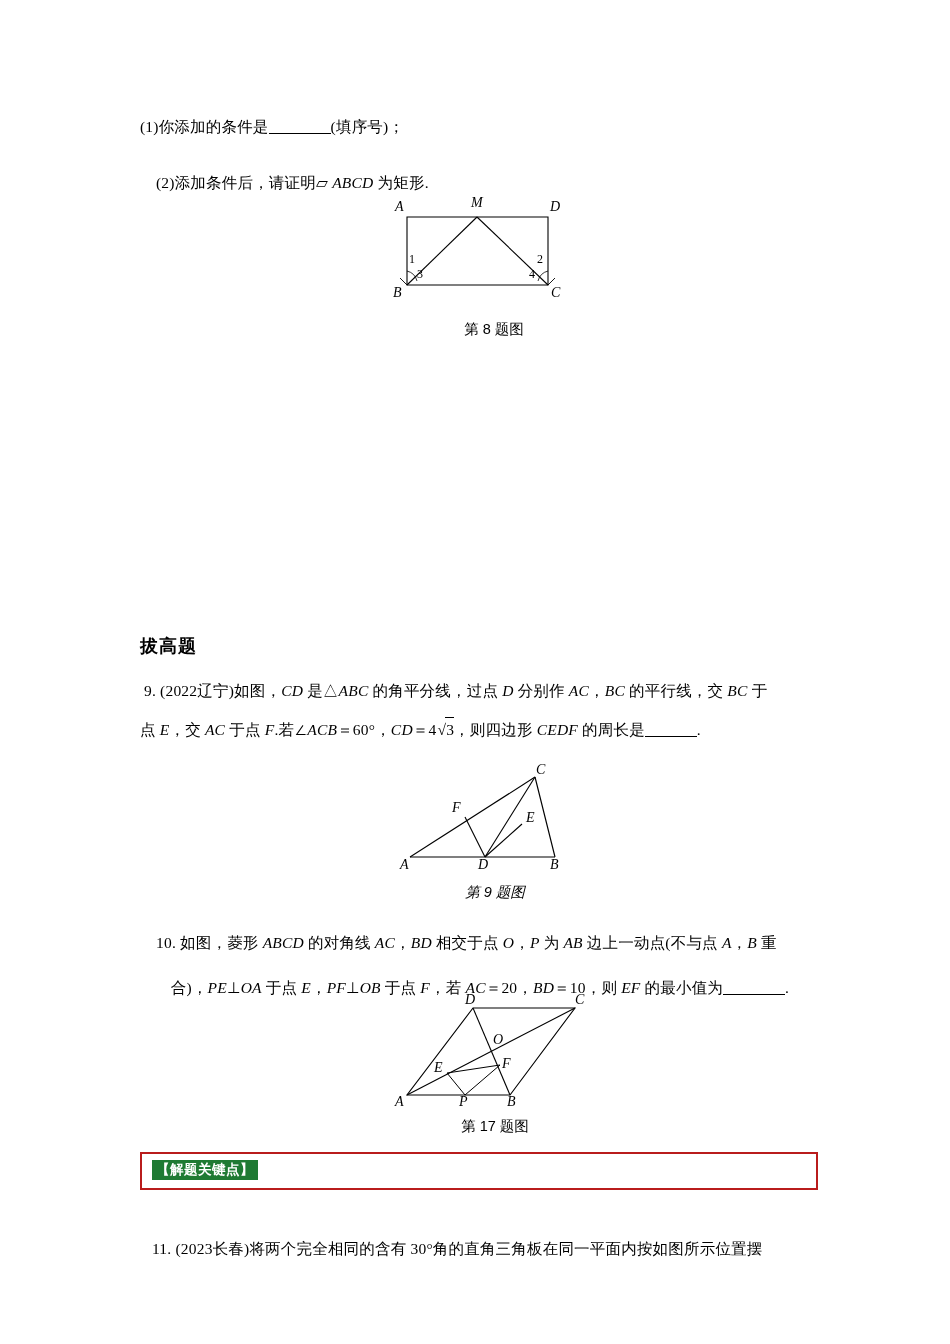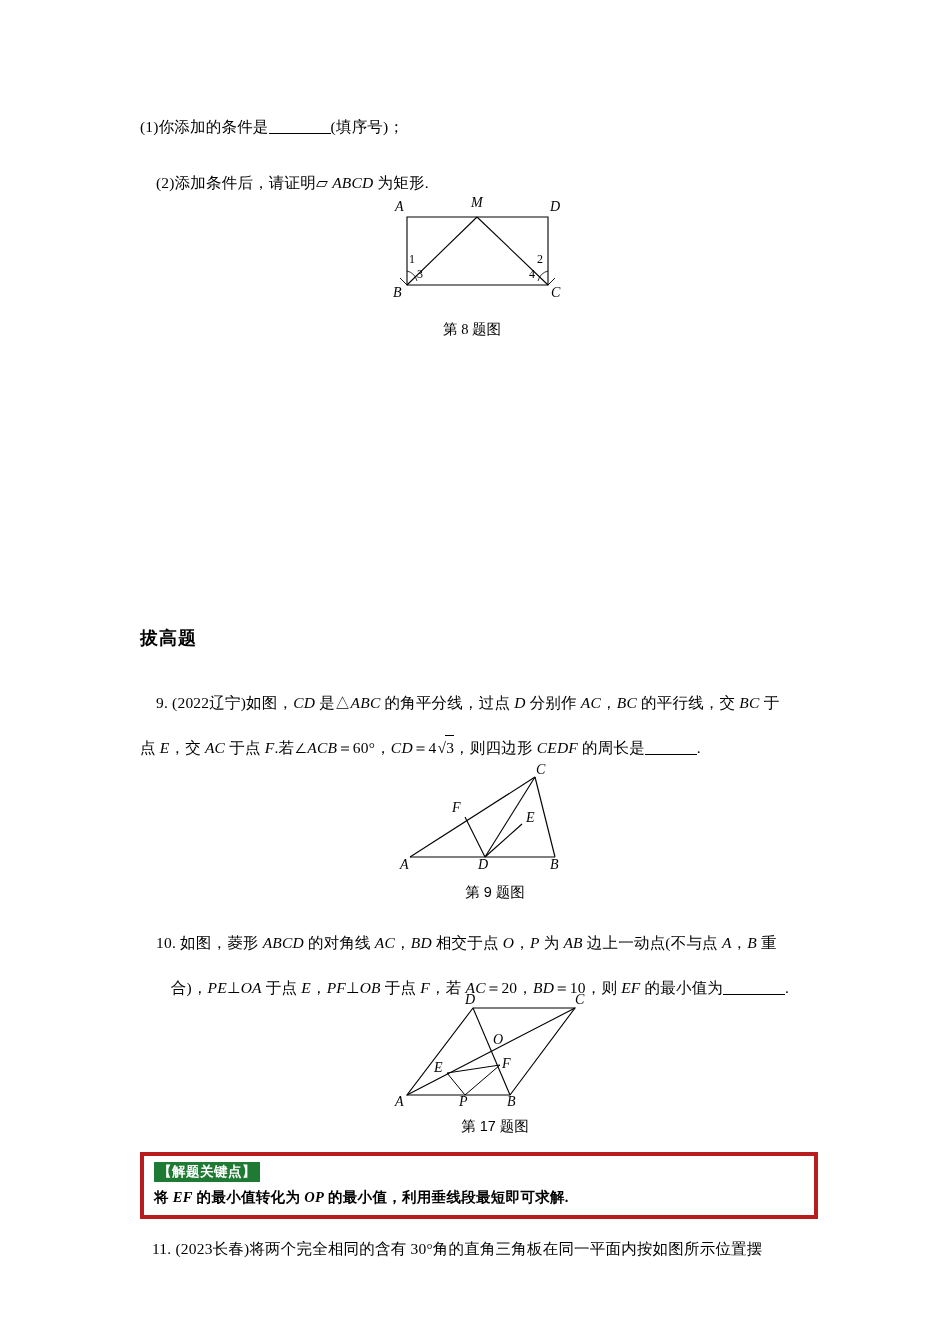--- a/index.html
+++ b/index.html
@@ -52,23 +52,24 @@
   .fig-caption {
     text-align: center;
     font-size: 14.5px;
     font-family: "Liberation Sans", sans-serif;
   }
   .section-title {
     font-size: 18px;
     font-weight: bold;
     font-family: "Liberation Sans", sans-serif;
     letter-spacing: 1px;
+    margin-top: 8px;
   }
   .keybox {
-    border: 4px solid #b91c1c;
+    border: 2px solid #b91c1c;
     width: 678px;
     box-sizing: border-box;
     padding: 6px 24px 8px 10px;
   }
   .keybox-tag {
     display: inline-block;
     background: #1f7a33;
     color: #fff;
     font-size: 13.5px;
     font-weight: bold;
@@ -146,26 +147,26 @@
       <span class="lbl" style="position:absolute; left:86px; top:0px;">M</span>
       <span class="lbl" style="position:absolute; left:165px; top:4px;">D</span>
       <span class="lbl" style="position:absolute; left:8px; top:90px;">B</span>
       <span class="lbl" style="position:absolute; left:166px; top:90px;">C</span>
       <span class="num" style="position:absolute; left:24px; top:57px;">1</span>
       <span class="num" style="position:absolute; left:32px; top:72px;">3</span>
       <span class="num" style="position:absolute; left:152px; top:57px;">2</span>
       <span class="num" style="position:absolute; left:144px; top:72px;">4</span>
     </div>
 
-    <div class="fig-caption" style="position:absolute; left:232px; top:320px; width:200px;font-family:Liberation Serif, serif;">第 8 题图</div>
+    <div class="fig-caption" style="position:absolute; left:254px; top:320px; width:200px;">第 8 题图</div>
 
     <div class="section-title" style="position:absolute; left:0; top:626px;">拔高题</div>
 
     <div style="position:absolute; left:0; top:672px; width:680px;">
-      <p class="para" style="margin:16px;">
+      <p class="para" style="margin:4px;">
         <span>9. (2022</span><span style="font-family:'Liberation Sans',sans-serif;">辽宁</span><span>)如图，</span><span class="it">CD</span><span> 是△</span><span class="it">ABC</span><span> 的角平分线，过点 </span><span class="it">D</span><span> 分别作 </span><span class="it">AC</span><span>，</span><span class="it">BC</span><span> 的平行线，交 </span><span class="it">BC</span><span> 于</span>
       </p>
       <p class="para" style="margin:10px 0 0 0;">
         <span>点 </span><span class="it">E</span><span>，交 </span><span class="it">AC</span><span> 于点 </span><span class="it">F</span><span>.若∠</span><span class="it">ACB</span><span>＝60°，</span><span class="it">CD</span><span>＝4</span><span class="sqrt-box"><span class="sqrt-sym">√</span><span class="sqrt-bar" style="width:9px;"></span><span>3</span></span><span>，则四边形 </span><span class="it">CEDF</span><span> 的周长是</span><span class="blank-m"></span><span>.</span>
       </p>
     </div>
 
     <div class="fig" style="position:absolute; left:250px; top:762px;">
       <svg width="210" height="110" viewBox="0 0 210 110">
 
@@ -177,21 +178,21 @@
         <line x1="95" y1="95" x2="132" y2="62" stroke="#000" stroke-width="1.1"></line>
       </svg>
       <span class="lbl" style="position:absolute; left:146px; top:0px;">C</span>
       <span class="lbl" style="position:absolute; left:62px; top:38px;">F</span>
       <span class="lbl" style="position:absolute; left:136px; top:48px;">E</span>
       <span class="lbl" style="position:absolute; left:10px; top:95px;">A</span>
       <span class="lbl" style="position:absolute; left:88px; top:95px;">D</span>
       <span class="lbl" style="position:absolute; left:160px; top:95px;">B</span>
     </div>
 
-    <div class="fig-caption" style="position:absolute; left:250px; top:883px; width:210px;">第 9 题图</div>
+    <div class="fig-caption" style="position:absolute; left:250px; top:883px; width:210px;font-style:italic;">第 9 题图</div>
 
     <div style="position:absolute; left:0; top:912px; width:680px;">
       <p class="para" style="margin:16px;">
         <span>10. 如图，菱形 </span><span class="it">ABCD</span><span> 的对角线 </span><span class="it">AC</span><span>，</span><span class="it">BD</span><span> 相交于点 </span><span class="it">O</span><span>，</span><span class="it">P</span><span> 为 </span><span class="it">AB</span><span> 边上一动点(不与点 </span><span class="it">A</span><span>，</span><span class="it">B</span><span> 重</span>
       </p>
       <p class="para" style="margin:10px 0 0 0;text-align:center;">
         <span>合)，</span><span class="it">PE</span><span>⊥</span><span class="it">OA</span><span> 于点 </span><span class="it">E</span><span>，</span><span class="it">PF</span><span>⊥</span><span class="it">OB</span><span> 于点 </span><span class="it">F</span><span>，若 </span><span class="it">AC</span><span>＝20，</span><span class="it">BD</span><span>＝10，则 </span><span class="it">EF</span><span> 的最小值为</span><span class="blank-s"></span><span>.</span>
       </p>
     </div>
 
@@ -214,23 +215,20 @@
       <span class="lbl" style="position:absolute; left:117px; top:66px;">F</span>
       <span class="lbl" style="position:absolute; left:10px; top:104px;">A</span>
       <span class="lbl" style="position:absolute; left:74px; top:104px;">P</span>
       <span class="lbl" style="position:absolute; left:122px; top:104px;">B</span>
     </div>
 
     <div class="fig-caption" style="position:absolute; left:245px; top:1117px; width:220px;">第 17 题图</div>
 
     <div class="keybox" style="position:absolute; left:0; top:1152px;">
       <span class="keybox-tag">【解题关键点】</span>
-      <div class="keybox-text">
-        <span>将 </span><span class="it">EF</span><span> 的最小值转化为 </span><span class="it">OP</span><span> 的最小值，利用垂线段最短即可求解.</span>
-      </div>
     </div>
 
     <div style="position:absolute; left:0; top:1222px; width:680px;">
       <p class="para" style="margin:12px;">
         <span>11. (2023</span><span style="font-family:'Liberation Sans',sans-serif;">长春</span><span>)将两个完全相同的含有 30°角的直角三角板在同一平面内按如图所示位置摆</span>
       </p>
     </div>
 
   </div>
 </div>

